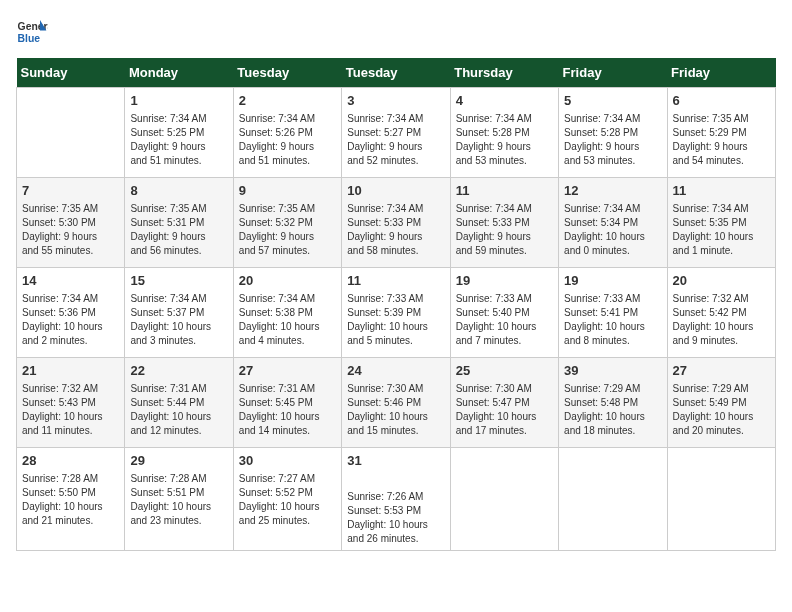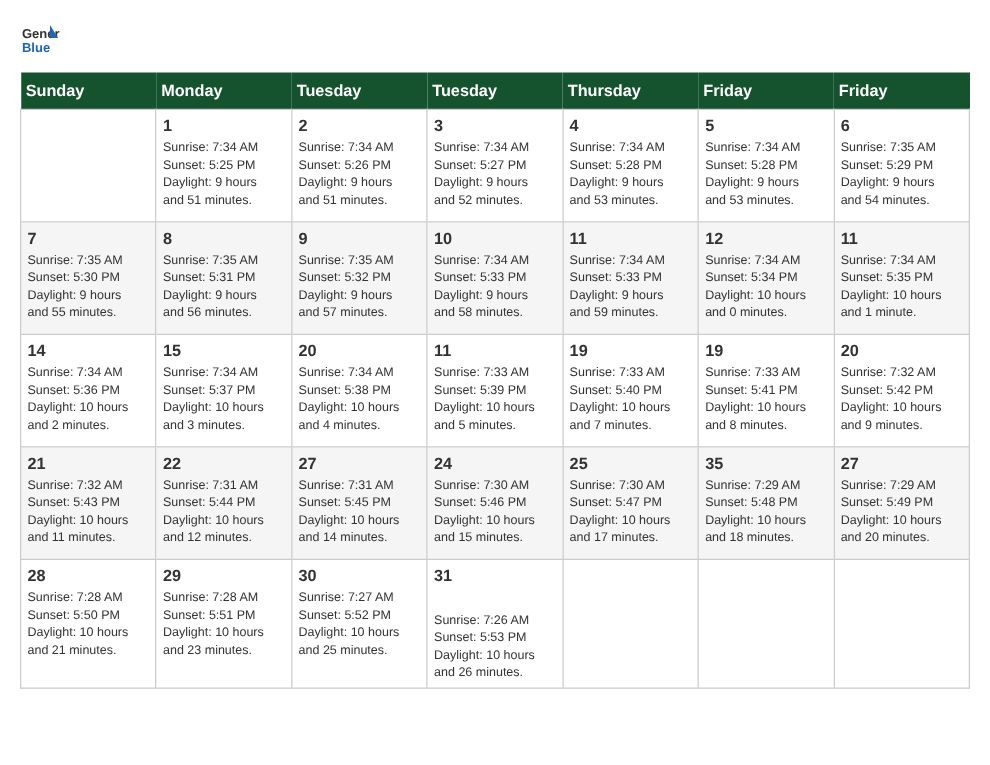--- a/index.html
+++ b/index.html
@@ -290,21 +290,21 @@
 and 15 minutes.</div>
         </td>
         <td>
           <span class="day-num">25</span>
           <div class="day-info" style="white-space: pre-line;">Sunrise: 7:30 AM
 Sunset: 5:47 PM
 Daylight: 10 hours
 and 17 minutes.</div>
         </td>
         <td>
-          <span class="day-num">35</span>
+          <span class="day-num">39</span>
           <div class="day-info" style="white-space: pre-line;">Sunrise: 7:29 AM
 Sunset: 5:48 PM
 Daylight: 10 hours
 and 18 minutes.</div>
         </td>
         <td>
           <span class="day-num">27</span>
           <div class="day-info" style="white-space: pre-line;">Sunrise: 7:29 AM
 Sunset: 5:49 PM
 Daylight: 10 hours

